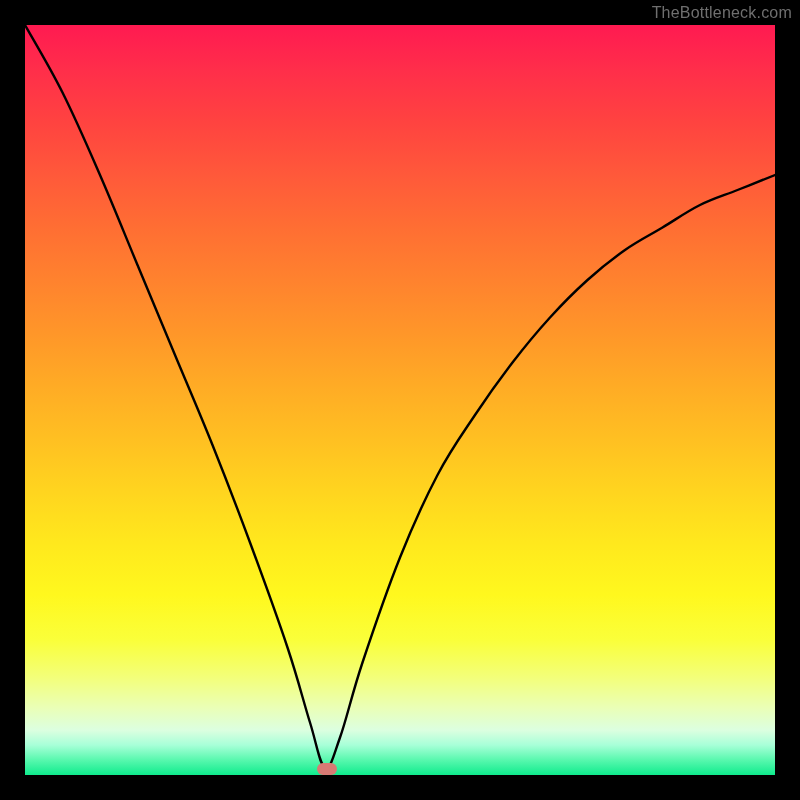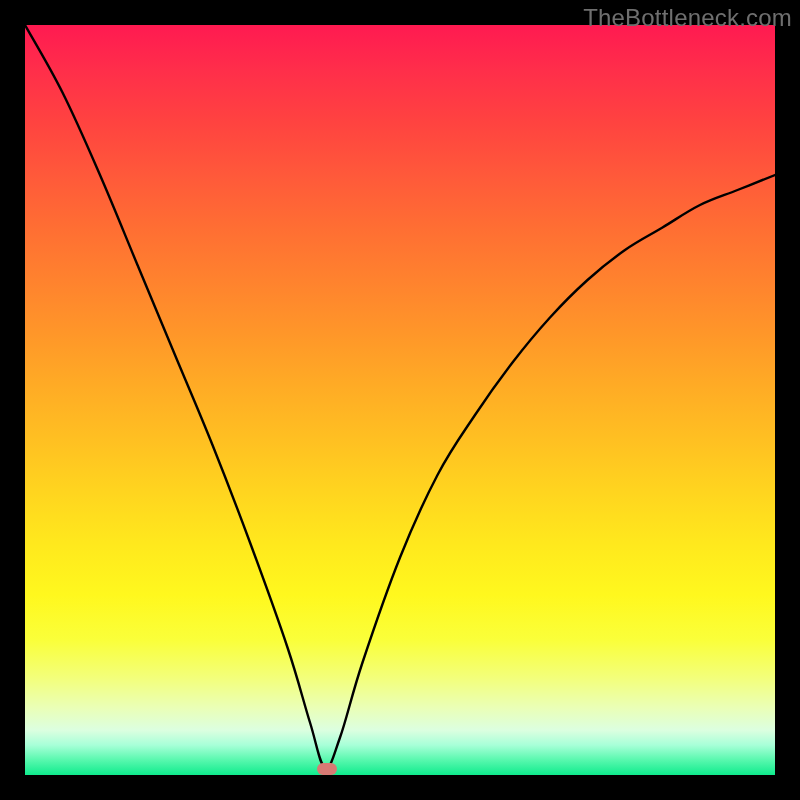--- a/index.html
+++ b/index.html
@@ -58,21 +58,21 @@
     height: 12px;
     background: #d77a74;
     border-radius: 6px;
     transform: translate(-50%, -50%);
   }
   .watermark {
     position: absolute;
     top: 4px;
     right: 8px;
     color: #6f6f6f;
-    font-size: 24px;
+    font-size: 16px;
     font-weight: 500;
     letter-spacing: 0.2px;
     user-select: none;
   }
 </style>
 </head>
 <body>
 
 <div class="frame">
 

